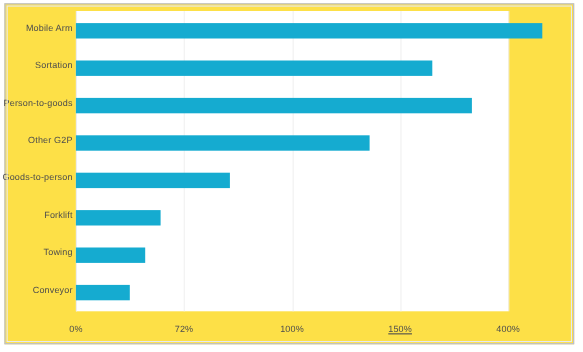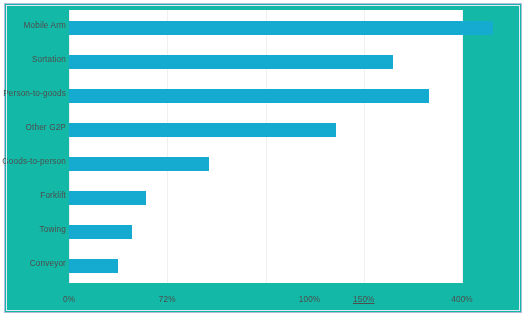--- a/index.html
+++ b/index.html
@@ -16,21 +16,21 @@
   }
 
   #chart-frame {
     position: absolute;
     left: 4px;
     top: 3px;
     width: 518px;
     height: 310px;
     box-sizing: border-box;
     border: 1px solid #b3bbdd;
-    background: #14b8a6;
+    background: #fde047;
   }
   #chart-frame::after {
     content: "";
     position: absolute;
     left: 1px; top: 1px; right: 1px; bottom: 1px;
     border: 1px solid #e4e8f5;
     pointer-events: none;
   }
 
   #plot-wrap {
@@ -118,19 +118,19 @@
       <div class="bar" style="top: 45px; left: 0px; width: 324.225px; background: rgb(21, 171, 208);"></div>
       <div class="bar" style="top: 79px; left: 0px; width: 359.595px; background: rgb(21, 171, 208);"></div>
       <div class="bar" style="top: 113px; left: 0px; width: 267.24px; background: rgb(21, 171, 208);"></div>
       <div class="bar" style="top: 147px; left: 0px; width: 139.515px; background: rgb(21, 171, 208);"></div>
       <div class="bar" style="top: 181px; left: 0px; width: 76.635px; background: rgb(21, 171, 208);"></div>
       <div class="bar" style="top: 215px; left: 0px; width: 62.88px; background: rgb(21, 171, 208);"></div>
       <div class="bar" style="top: 249px; left: 0px; width: 49.125px; background: rgb(21, 171, 208);"></div>
 
       <div class="tick-label" style="left:0px;">0%</div>
       <div class="tick-label" style="left: 98.25px;">72%</div>
-      <div class="tick-label" style="left: 196.5px; margin-left: 44px;">100%</div>
+      <div class="tick-label" style="left: 196.5px;">100%</div>
       <div class="tick-label" style="left: 294.75px; text-decoration: underline;">150%</div>
       <div class="tick-label" style="left: 393px;">400%</div>
 
     </div>
   </div>
 </div>
 
 </body></html>

